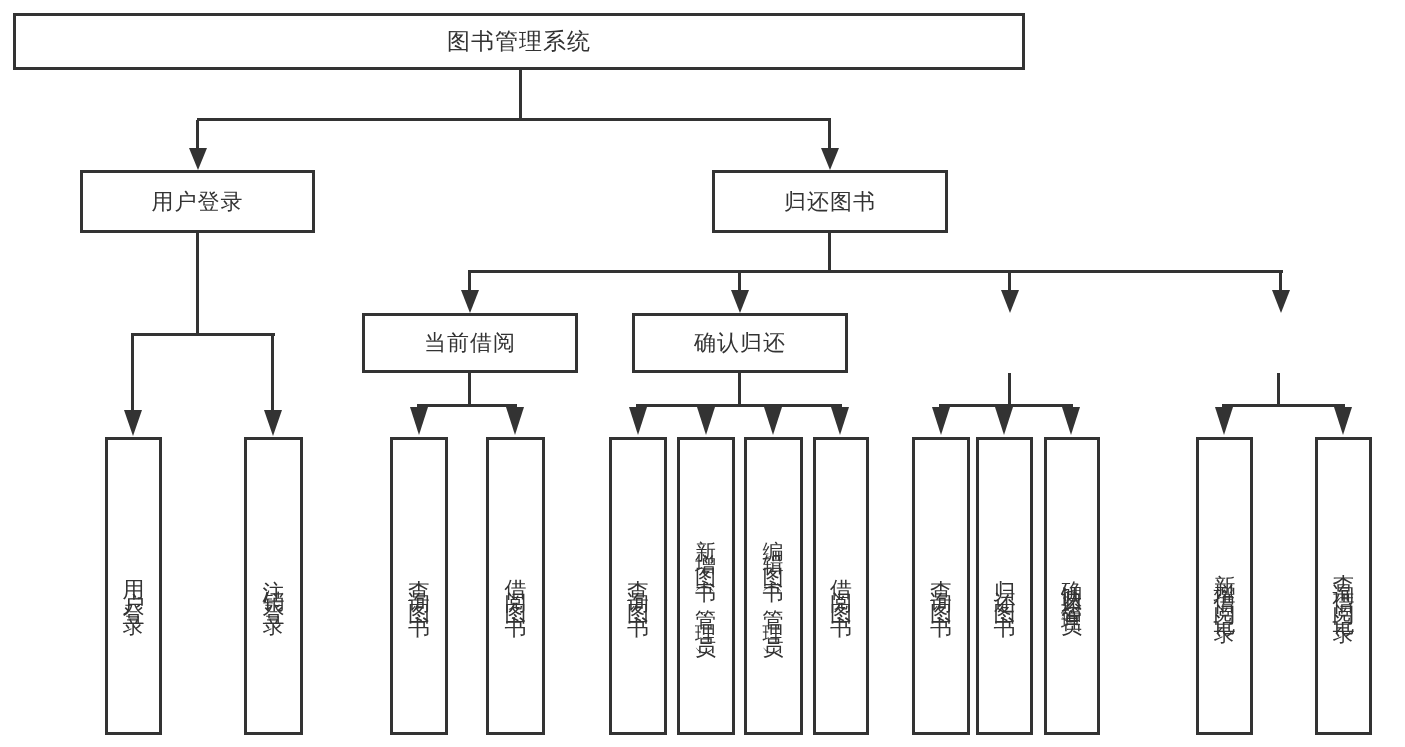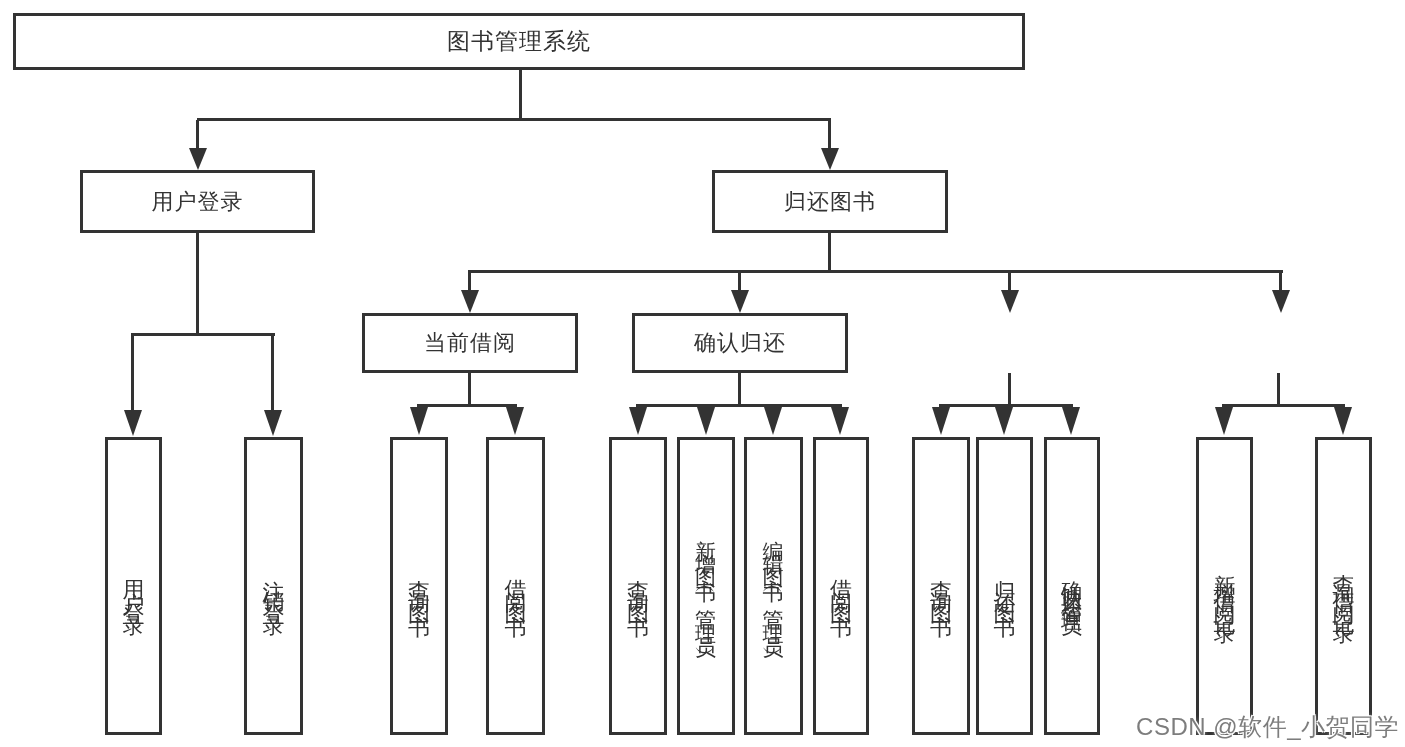--- a/index.html
+++ b/index.html
@@ -139,15 +139,14 @@
   <div class="hline" style="left:939px;top:404px;width:134px"></div>
   <div class="arr arr28" style="left:932px;top:407px"></div>
   <div class="arr arr28" style="left:995px;top:407px"></div>
   <div class="arr arr28" style="left:1062px;top:407px"></div>
 
   <div class="vline" style="left:1277px;top:373px;height:33px"></div>
   <div class="hline" style="left:1222px;top:404px;width:123px"></div>
   <div class="arr arr28" style="left:1215px;top:407px"></div>
   <div class="arr arr28" style="left:1334px;top:407px"></div>
 
-  <div class="watermark">CSDN @软件_小贺同学</div>
 
 </div>
 
 </body></html>

